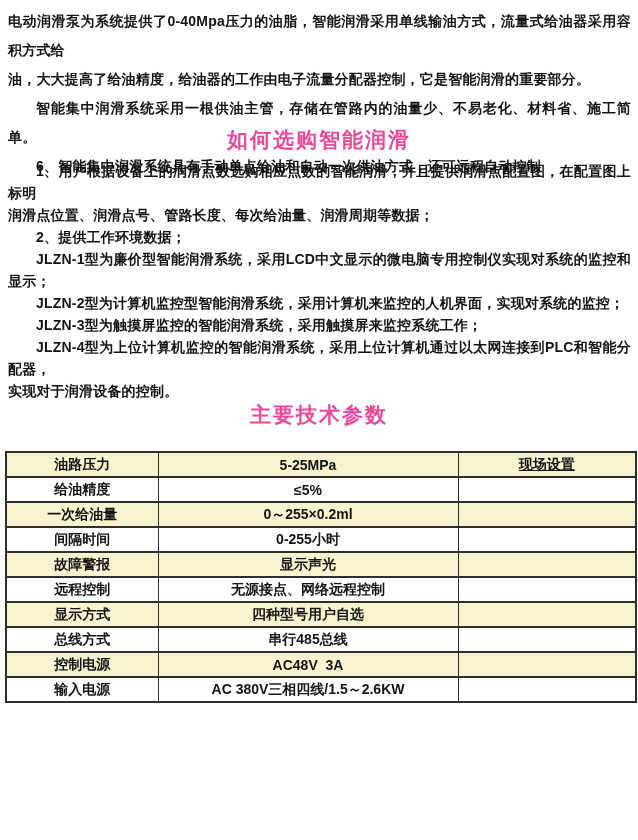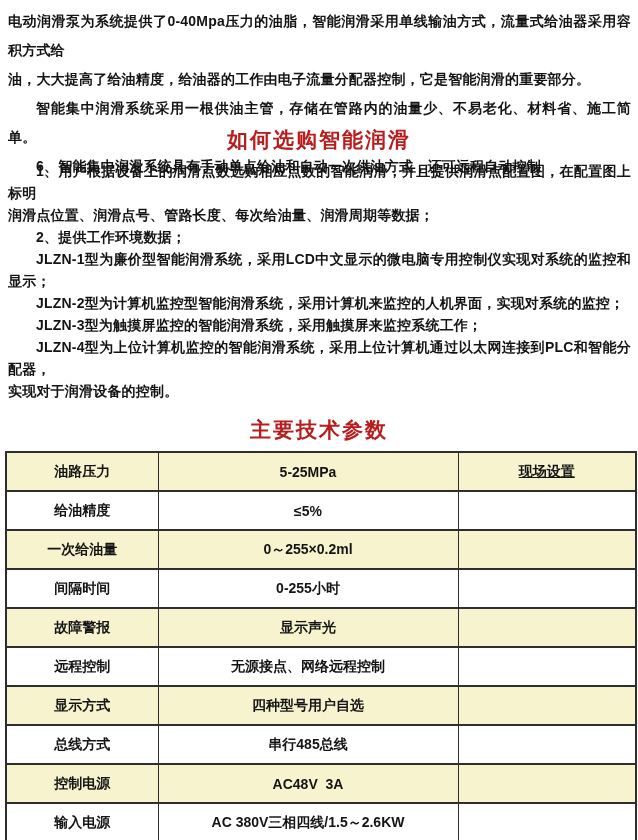--- a/index.html
+++ b/index.html
@@ -27,38 +27,38 @@
   .buyguide { top: 156px; line-height: 22px; }
   .line { display: block; }
   .line.indent { text-indent: 2em; }
   .heading {
     position: absolute;
     left: 0;
     width: 100%;
     text-align: center;
     font-size: 21px;
     letter-spacing: 2px;
-    color: #b91c1c;
+    color: #ec4899;
   }
   .h-buy { top: 122px; }
-  .h-spec { top: 412px; }
+  .h-spec { top: 397px; }
   .spec-table {
     position: absolute;
     top: 447px;
     left: 5px;
     width: 630px;
     border-collapse: collapse;
     table-layout: fixed;
     font-size: 14px;
   }
   .spec-table td {
     border: 2px solid #2e2e2e;
     border-left-width: 1px;
     border-right-width: 1px;
-    height: 39px;
+    height: 25px;
     text-align: center;
     vertical-align: middle;
     white-space: pre;
     font-weight: bold;
     color: #141414;
   }
   .spec-table td:first-child { border-left-width: 2px; }
   .spec-table td:last-child { border-right-width: 2px; text-decoration: underline; }
   .spec-table tr.shaded td { background: #f7f3cf; }
   .spec-table tr.plain td { background: #ffffff; }

